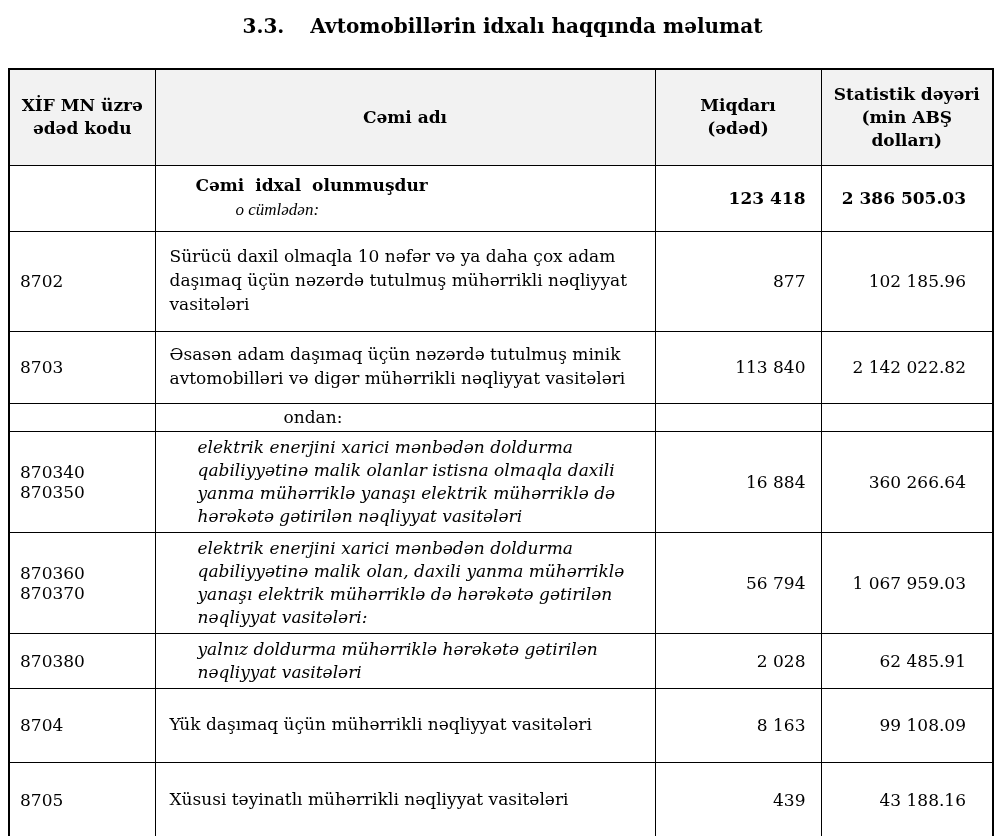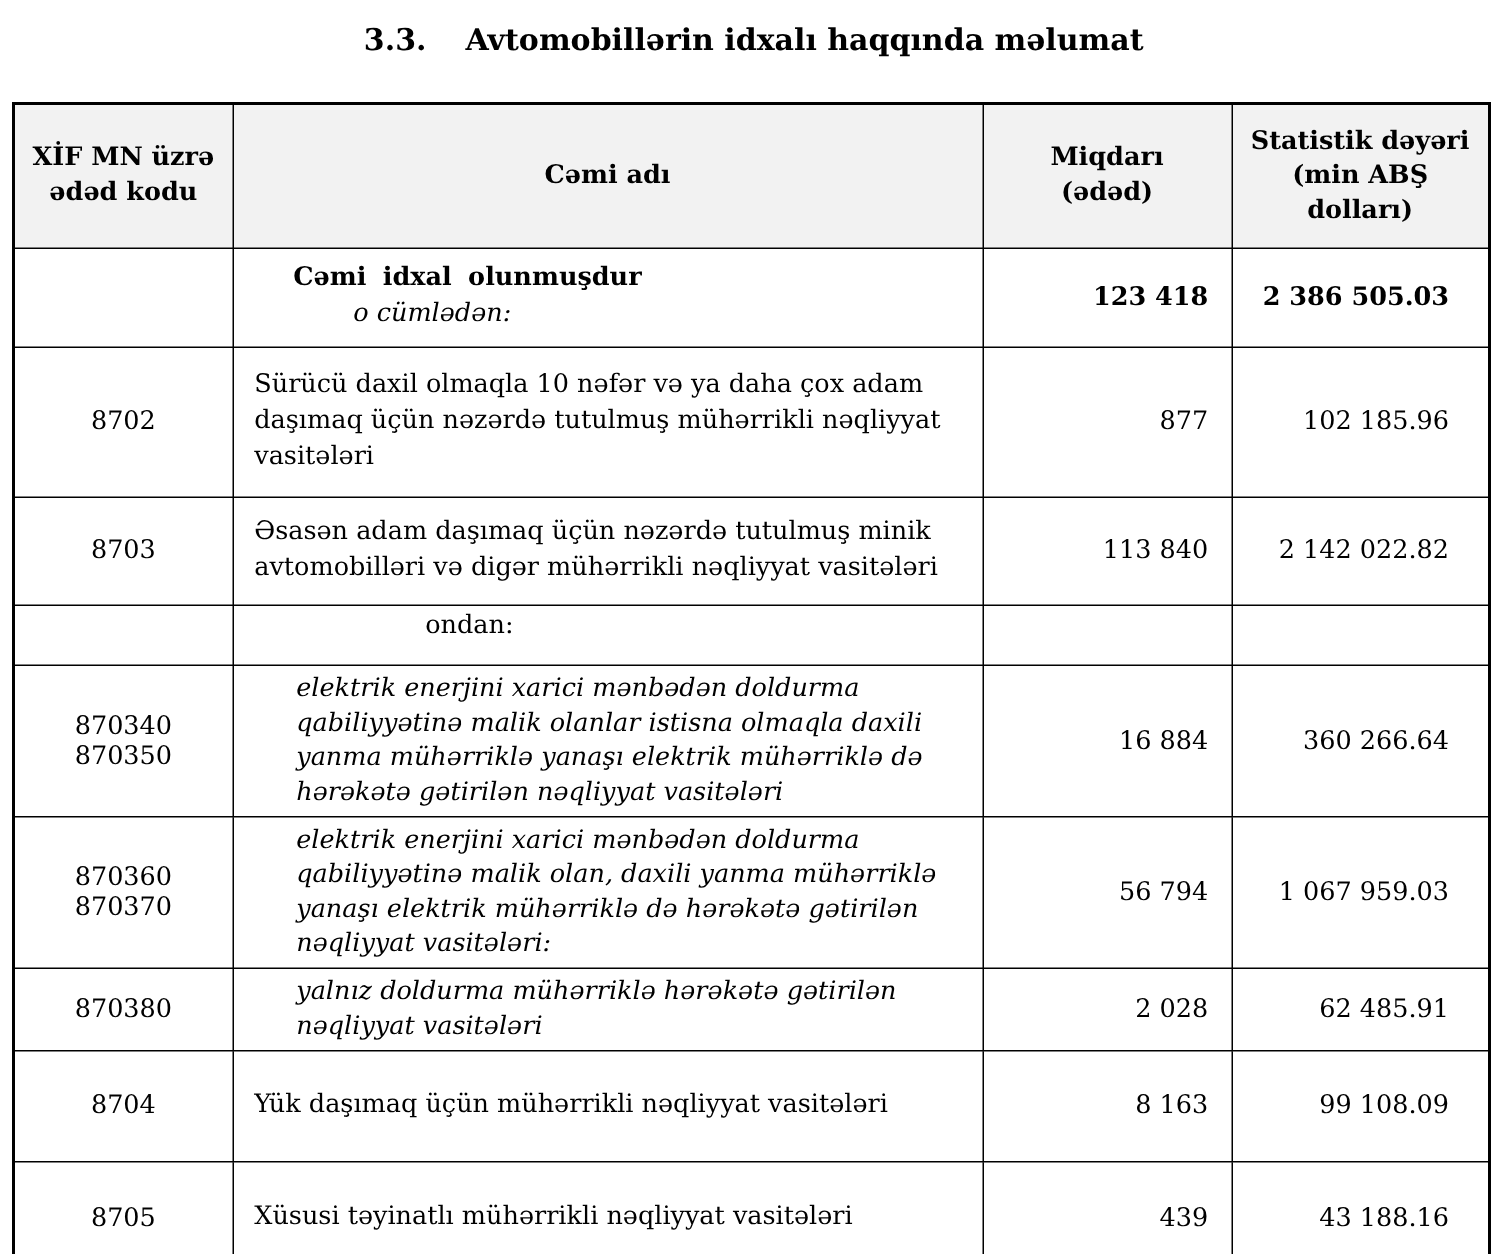--- a/index.html
+++ b/index.html
@@ -29,35 +29,35 @@
     overflow: hidden;
   }
   thead th {
     background: #f2f2f2;
     text-align: center;
     font-weight: bold;
     white-space: pre-line;
     height: 96px;
     line-height: 1.35;
   }
-  td.code { text-align: center; }
+  td.code { }
   td.name { text-align: left; padding-left: 14px; padding-right: 16px; line-height: 1.4; }
   td.num  { text-align: right; padding-right: 15px; }
   td.val  { text-align: right; padding-right: 26px; }
 
   tr.row-total td { height: 66px; }
   tr.row-total td.name { padding-left: 40px; }
   tr.row-total td.num, tr.row-total td.val { font-weight: bold; }
   .total-main { font-weight: bold; word-spacing: 5px; }
-  .total-sub  { font-style: italic; font-weight: normal; margin-left: 40px; }
+  .total-sub  { font-style: italic; font-weight: normal; margin-left: 40px; font-family: Liberation Serif, serif; }
 
   tr.row-8702 td { height: 100px; }
   tr.row-8703 td { height: 72px; }
 
-  tr.row-ondan td { height: 26px; padding-top: 2px; padding-bottom: 14px; }
+  tr.row-ondan td { height: 26px; padding-top: 2px; padding-bottom: 2px; }
   tr.row-ondan td.name { padding-left: 128px; }
 
   tr.row-sub td.name { font-style: italic; padding-left: 42px; padding-right: 20px; line-height: 1.35; }
   tr.row-870340 td { height: 96px; }
   tr.row-870360 td { height: 94px; }
   tr.row-870380 td { height: 52px; }
 
   tr.row-8704 td { height: 74px; }
   tr.row-8705 td { height: 76px; }
 </style>

